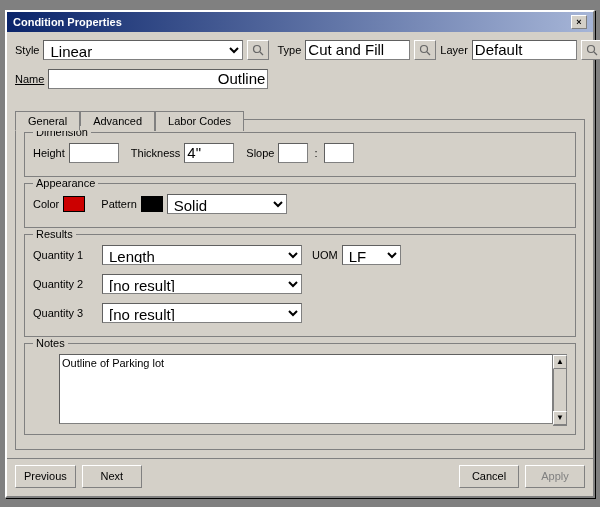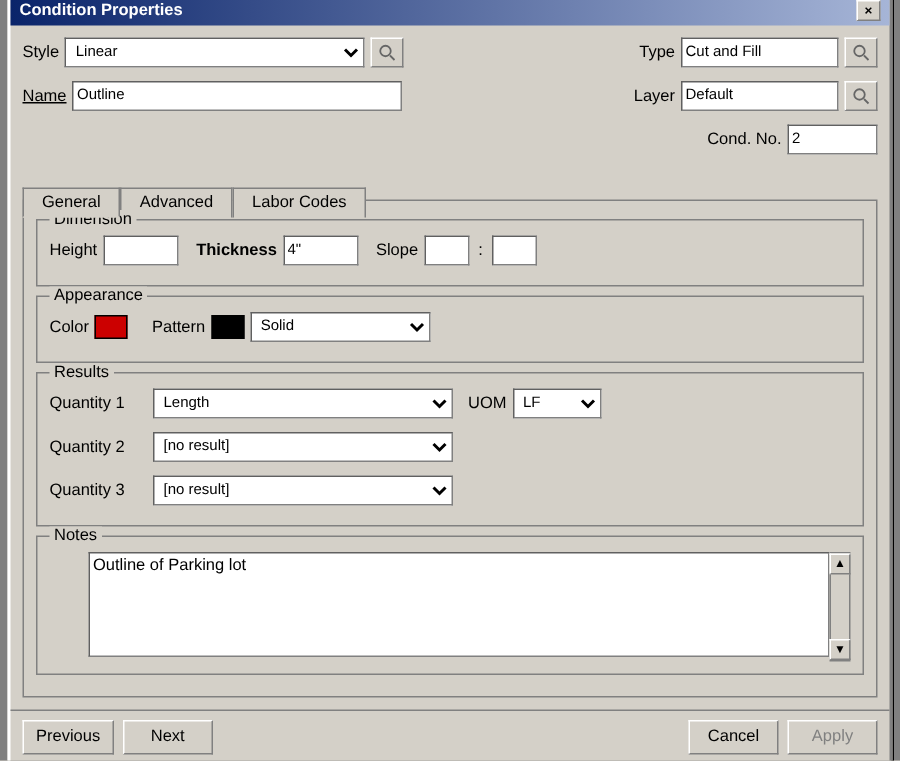--- a/index.html
+++ b/index.html
@@ -64,26 +64,26 @@
     }
     .underline {
       text-decoration: underline;
     }
     select, input[type="text"] {
       background: #fff;
       border: 1px solid #808080;
       border-top-color: #606060;
       border-left-color: #606060;
       height: 20px;
-      font-size: 10px;
+      font-size: 15px;
       font-family: inherit;
       padding: 1px 2px;
     }
     .select-wide { width: 200px; }
-    .input-name { width: 200px; }
+    .input-name { width: 200px; text-align: right; }
     .input-height { width: 50px; }
     .input-thickness { width: 50px; }
     .input-slope1 { width: 30px; }
     .input-slope2 { width: 30px; }
     .search-btn {
       width: 22px;
       height: 20px;
       background: #d4d0c8;
       border: 1px solid #ffffff;
       border-bottom-color: #808080;
@@ -249,21 +249,21 @@
               </svg>
             </div>
           </div>
         </div>
         <div class="row">
           <label class="underline">Name</label>
           <input type="text" class="input-name" style="width: 220px;" value="Outline">
         </div>
       </div>
 
-      <div style="display:flex; flex-direction:column; gap:4px; min-width:220px;">
+      <div style="display:flex; gap:4px; min-width:220px;">
         <div class="row" style="justify-content:flex-end;">
           <label>Type</label>
           <input type="text" style="width: 105px;" value="Cut and Fill">
           <div class="search-btn">
             <div class="search-icon-img">
               <svg width="12" height="12" viewBox="0 0 12 12">
                 <circle cx="5" cy="5" r="3.5" fill="none" stroke="#666" stroke-width="1.2"></circle>
                 <line x1="8" y1="8" x2="11" y2="11" stroke="#666" stroke-width="1.2"></line>
               </svg>
             </div>
@@ -301,21 +301,21 @@
     </div>
 
     <div class="tab-content">
 
       <div class="group-box" style="margin-top:4px;">
         <legend>Dimension</legend>
         <div class="group-box-inner">
           <div class="row">
             <label>Height</label>
             <input type="text" class="input-height" value="" style="">
-            <label style="margin-left:8px;font-weight:bold;">Thickness</label>
+            <label style="margin-left:8px;">Thickness</label>
             <input type="text" class="input-thickness" value="4&quot;" style="">
             <label style="margin-left:8px;">Slope</label>
             <input type="text" class="input-slope1" value="" style="">
             <span style="margin:0 2px;">:</span>
             <input type="text" class="input-slope2" value="" style="">
           </div>
         </div>
       </div>
 
       <div class="group-box">

